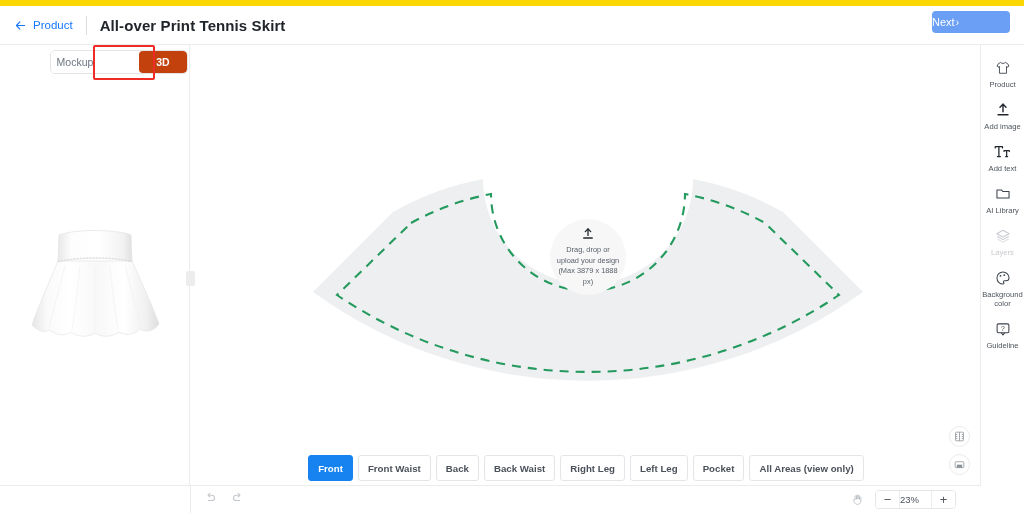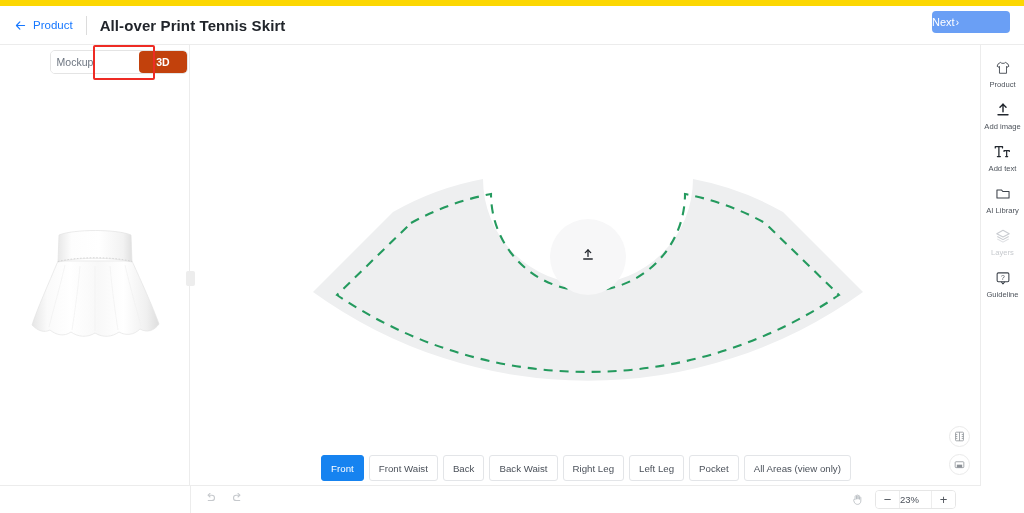--- a/index.html
+++ b/index.html
@@ -96,21 +96,21 @@
 
   
   .area-tabs {
     position: absolute; left: 0; top: 410px; width: 790px;
     display: flex; justify-content: center; gap: 5px; z-index: 4;
   }
   .area-tab {
     height: 19px; padding: 12px 9px; border: 1px solid #e3e5e8; border-radius: 3px;
     background: #fff; color: #4b515a; font-size: 9.7px;
     display: flex; align-items: center; cursor: pointer;
-    font-family: "Liberation Sans", sans-serif; white-space: nowrap;
+    font-family: "Liberation Sans", sans-serif; white-space: nowrap; font-weight: bold;
   }
   .area-tab.active { background: #1683f0; color: #fff; border-color: #1683f0; }
 
   
   .float-btns {
     position: absolute; right: 10px; top: 381px;
     display: flex; flex-direction: column; gap: 7px; z-index: 5;
   }
   .float-btn {
     width: 21px; height: 21px; border-radius: 50%; background: #fff;
@@ -254,20 +254,21 @@
                L 616 238
                A 448 448 0 0 1 114 238 Z" transform="translate(32,12)" fill="none" stroke="#249a5e" stroke-width="2.1" stroke-dasharray="9 7"></path>
     </svg>
 
     <div class="upload-bubble">
       <svg class="up-ico" width="14" height="14" viewBox="0 0 16 16">
         <path d="M8 2.2 L8 9.6" stroke="#24282e" stroke-width="1.5" stroke-linecap="round"></path>
         <path d="M4.9 5.3 L8 2.2 L11.1 5.3" fill="none" stroke="#24282e" stroke-width="1.5" stroke-linecap="round" stroke-linejoin="round"></path>
         <path d="M3.1 12.6 H12.9" stroke="#24282e" stroke-width="1.5" stroke-linecap="round"></path>
       </svg>
+      <div class="up-txt">Drag, drop or upload your design (Max 3879 x 1888 px)</div>
     </div>
 
     <div class="area-tabs">
       <div class="area-tab active">Front</div>
       <div class="area-tab">Front Waist</div>
       <div class="area-tab">Back</div>
       <div class="area-tab">Back Waist</div>
       <div class="area-tab">Right Leg</div>
       <div class="area-tab">Left Leg</div>
       <div class="area-tab">Pocket</div>
@@ -326,20 +327,28 @@
 
     <div class="rail-item disabled">
       <svg width="16" height="16" viewBox="0 0 18 18">
         <path d="M9 2.6 L16 6.4 L9 10.2 L2 6.4 Z" fill="none" stroke="#c9ccd1" stroke-width="1.2" stroke-linejoin="round"></path>
         <path d="M2.6 9.6 L9 13.1 L15.4 9.6" fill="none" stroke="#c9ccd1" stroke-width="1.2" stroke-linejoin="round"></path>
         <path d="M2.6 12.4 L9 15.9 L15.4 12.4" fill="none" stroke="#dfe1e4" stroke-width="1.2" stroke-linejoin="round"></path>
       </svg>
       <span class="rail-label">Layers</span>
     </div>
 
+    <div class="rail-item">
+      <svg width="16" height="16" viewBox="0 0 18 18">
+        <path d="M9 2.2 A6.8 6.8 0 1 0 9 15.8 C10.4 15.8 10.2 14.6 9.7 14 C9.1 13.2 9.6 12.2 10.6 12.2 H12.4 A3.5 3.5 0 0 0 15.8 8.7 C15.6 5.1 12.6 2.2 9 2.2 Z" fill="none" stroke="#3d434b" stroke-width="1.15" stroke-linejoin="round"></path>
+        <circle cx="6.2" cy="6.6" r="1.05" fill="#3d434b"></circle>
+        <circle cx="10.4" cy="5.7" r="1.05" fill="#3d434b"></circle>
+      </svg>
+      <span class="rail-label">Background color</span>
+    </div>
 
     <div class="rail-item">
       <svg width="16" height="16" viewBox="0 0 18 18">
         <rect x="2.4" y="3.2" width="13.2" height="10" rx="1.4" fill="none" stroke="#3d434b" stroke-width="1.2"></rect>
         <path d="M7 13.2 L9 15.6 L11 13.2" fill="none" stroke="#3d434b" stroke-width="1.2" stroke-linejoin="round"></path>
         <text x="9" y="11" font-size="7.6" text-anchor="middle" fill="#3d434b" font-family="Liberation Sans, sans-serif">?</text>
       </svg>
       <span class="rail-label">Guideline</span>
     </div>
   </div>

